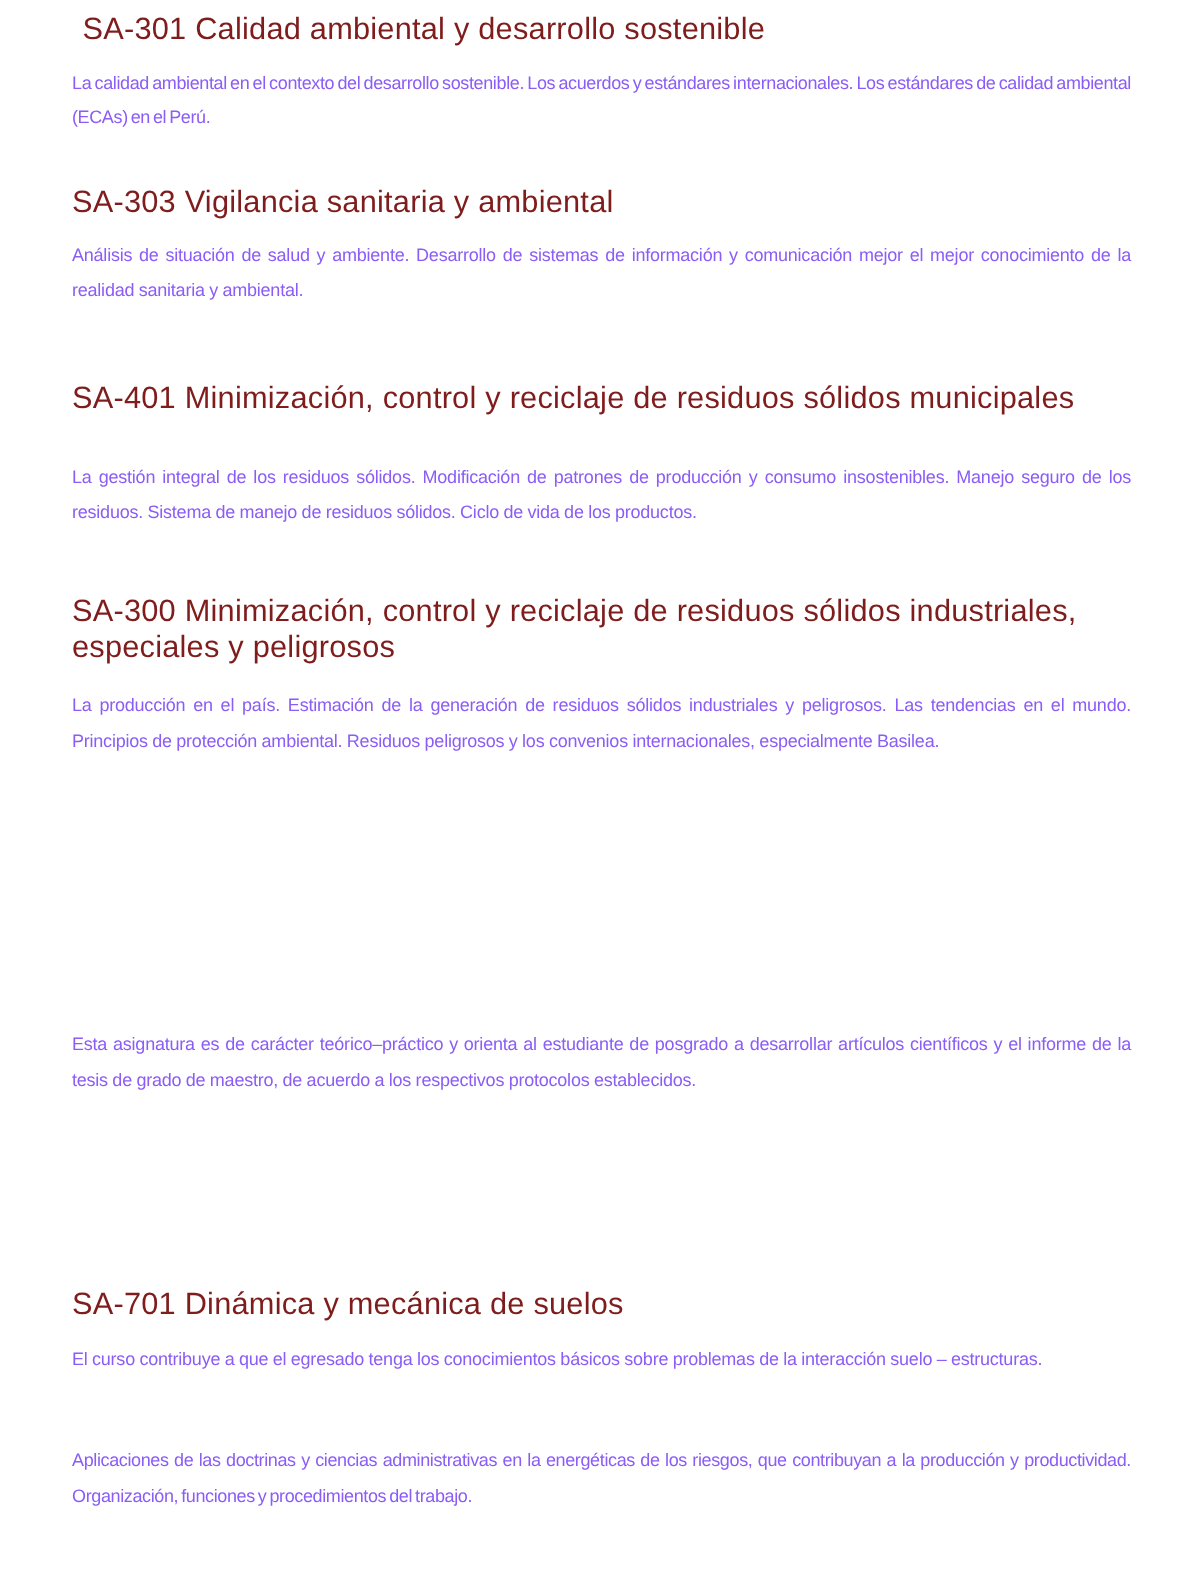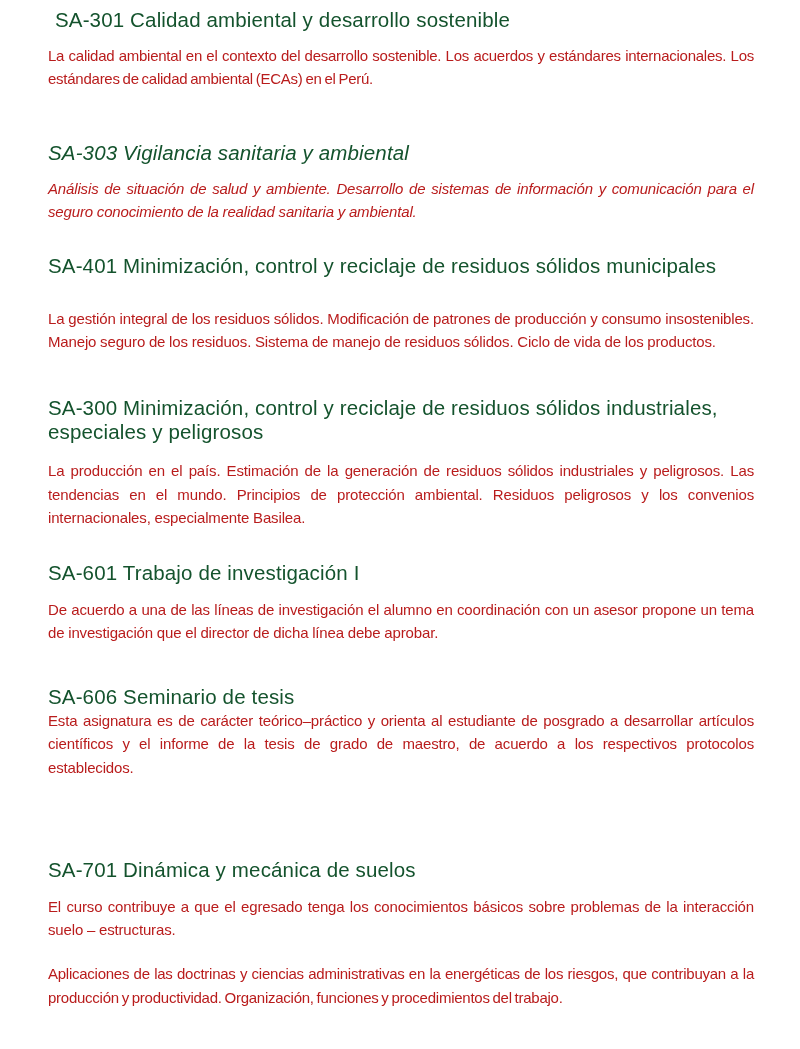--- a/index.html
+++ b/index.html
@@ -22,57 +22,57 @@
     background: #ffffff;
     box-sizing: border-box;
     padding: 0;
   }
   .course {
     position: absolute;
     left: 48px;
     width: 706px;
   }
   .course-heading {
-    color: #14532d;
+    color: #7f1d1d;
     font-family: "Liberation Sans", "DejaVu Sans", sans-serif;
     font-size: 20.5px;
     font-weight: 400;
     line-height: 23.5px;
     letter-spacing: 0.15px;
     margin: 0 0 0 0;
     white-space: pre-wrap;
   }
   .course-heading.indented {
     margin-left: 7px;
   }
   .course-body {
     color: #1a1a1a;
     font-family: "Liberation Serif", "DejaVu Serif", serif;
     font-size: 0px; 
   }
   .course-body p {
     margin: 0;
-    color: #b91c1c;
+    color: #8b5cf6;
     font-family: "Liberation Sans", "DejaVu Sans", sans-serif;
-    font-size: 15px;
+    font-size: 12px;
     line-height: 23.5px;
     text-align: justify;
     text-justify: inter-word;
     letter-spacing: -0.15px;
     word-spacing: -0.2px;
   }
   .course-body p.tight {
     word-spacing: -1.1px;
     letter-spacing: -0.25px;
   }
   
   #c0 { top: 8px; }
   #c0 .course-body { margin-top: 12px; }
 
-  #c1 { top: 141px; font-style: italic; }
+  #c1 { top: 123px; }
   #c1 .course-body { margin-top: 12px; }
 
   #c2 { top: 254px; }
   #c2 .course-body { margin-top: 29px; }
 
   #c3 { top: 396px; }
   #c3 .course-body { margin-top: 16px; }
 
   #c4 { top: 561px; }
   #c4 .course-body { margin-top: 13px; }
@@ -94,47 +94,40 @@
   <section class="course" id="c0">
     <h2 class="course-heading indented">SA-301 Calidad ambiental y desarrollo sostenible</h2>
     <div class="course-body">
       <p class="tight">La calidad ambiental en el contexto del desarrollo sostenible. Los acuerdos y estándares internacionales. Los estándares de calidad ambiental (ECAs) en el Perú.</p>
     </div>
   </section>
 
   <section class="course" id="c1">
     <h2 class="course-heading">SA-303 Vigilancia sanitaria y ambiental</h2>
     <div class="course-body">
-      <p>Análisis de situación de salud y ambiente. Desarrollo de sistemas de información y comunicación para el seguro conocimiento de la realidad sanitaria y ambiental.</p>
+      <p>Análisis de situación de salud y ambiente. Desarrollo de sistemas de información y comunicación mejor el mejor conocimiento de la realidad sanitaria y ambiental.</p>
     </div>
   </section>
 
   <section class="course" id="c2">
     <h2 class="course-heading">SA-401 Minimización, control y reciclaje de residuos sólidos municipales</h2>
     <div class="course-body">
       <p>La gestión integral de los residuos sólidos. Modificación de patrones de producción y consumo insostenibles. Manejo seguro de los residuos. Sistema de manejo de residuos sólidos. Ciclo de vida de los productos.</p>
     </div>
   </section>
 
   <section class="course" id="c3">
     <h2 class="course-heading">SA-300 Minimización, control y reciclaje de residuos sólidos industriales, especiales y peligrosos</h2>
     <div class="course-body">
       <p>La producción en el país. Estimación de la generación de residuos sólidos industriales y peligrosos. Las tendencias en el mundo. Principios de protección ambiental. Residuos peligrosos y los convenios internacionales, especialmente Basilea.</p>
     </div>
   </section>
 
-  <section class="course" id="c4">
-    <h2 class="course-heading">SA-601 Trabajo de investigación I</h2>
-    <div class="course-body">
-      <p>De acuerdo a una de las líneas de investigación el alumno en coordinación con un asesor propone un tema de investigación que el director de dicha línea debe aprobar.</p>
-    </div>
-  </section>
 
   <section class="course" id="c5">
-    <h2 class="course-heading">SA-606 Seminario de tesis</h2>
     <div class="course-body">
       <p>Esta asignatura es de carácter teórico–práctico y orienta al estudiante de posgrado a desarrollar artículos científicos y el informe de la tesis de grado de maestro, de acuerdo a los respectivos protocolos establecidos.</p>
     </div>
   </section>
 
   <section class="course" id="c6">
     <h2 class="course-heading">SA-701 Dinámica y mecánica de suelos</h2>
     <div class="course-body">
       <p>El curso contribuye a que el egresado tenga los conocimientos básicos sobre problemas de la interacción suelo – estructuras.</p>
     </div>

